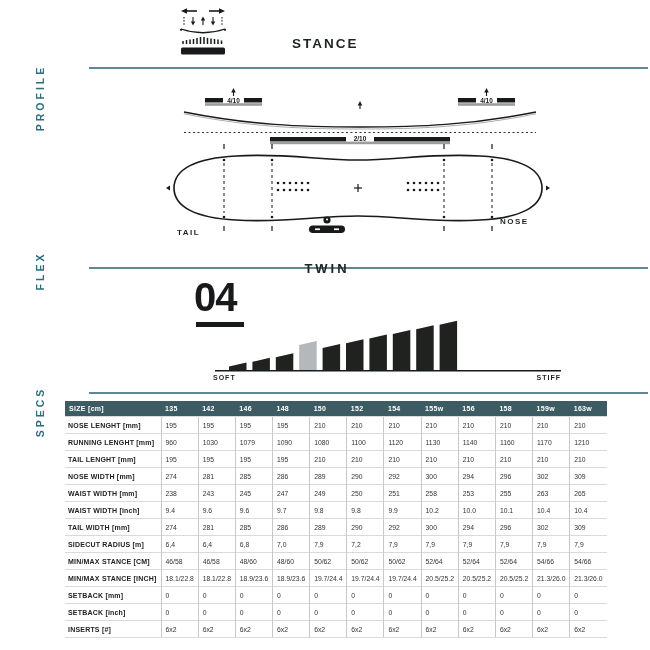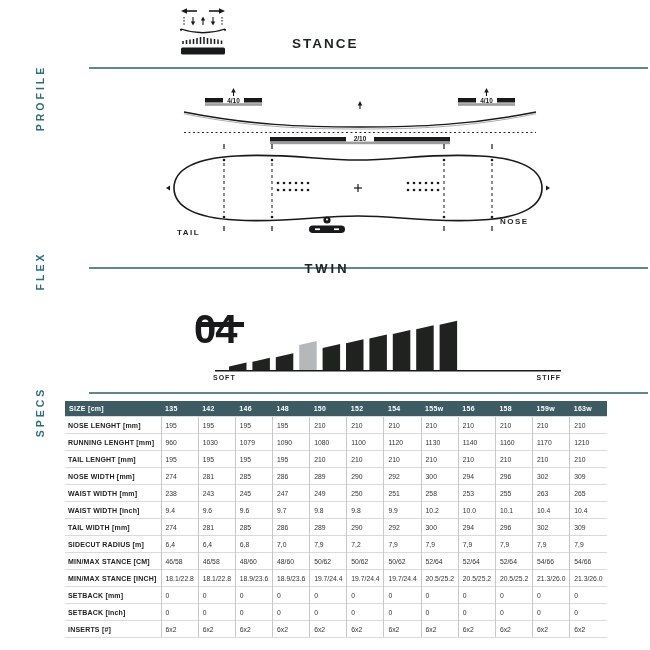--- a/index.html
+++ b/index.html
@@ -12,21 +12,21 @@
           font-family:"Liberation Sans",sans-serif;color:var(--ink);}
   .vlabel{position:absolute;width:140px;text-align:center;transform:rotate(-90deg);
           font-weight:bold;font-size:10.5px;letter-spacing:3px;color:var(--teal);}
   .divider{position:absolute;left:89px;width:559px;height:1.5px;background:var(--divider);}
   .camrock{position:absolute;left:292px;top:36px;font-size:13.5px;font-weight:bold;
            letter-spacing:2px;color:var(--ink);}
   .tailnose{position:absolute;font-size:8px;font-weight:bold;letter-spacing:1.5px;color:var(--ink);}
   .twin{position:absolute;left:298px;top:237px;width:58px;text-align:center;
         font-size:13px;font-weight:bold;letter-spacing:3px;color:var(--ink);margin-top:24px;}
   .flexnum{position:absolute;left:194px;top:277px;font-size:40px;font-weight:bold;
-           letter-spacing:-1px;line-height:1;color:#17191b;margin-top:32px;}
+           letter-spacing:-1px;line-height:1;color:#17191b;}
   .flexline{position:absolute;left:196px;top:322px;width:48px;height:5px;background:#17191b;}
   .softstiff{position:absolute;font-size:7px;font-weight:bold;letter-spacing:1px;color:var(--ink);}
   #specs-table{position:absolute;left:65px;top:401px;width:542px;border-collapse:collapse;
                table-layout:fixed;}
   #specs-table th,#specs-table td{overflow:hidden;white-space:nowrap;}
   #specs-table th{background:var(--header-bg);color:var(--header-tx);font-size:7px;
                   font-weight:bold;text-align:left;padding:4px 2px 4px 4px;letter-spacing:.3px;}
   #specs-table col.lab{width:96px;}
   #specs-table td.rlabel{font-size:7px;font-weight:bold;color:#222;padding:4.5px 2px 4.5px 3px;
                          border-top:1px solid var(--gridh);letter-spacing:.2px;}

